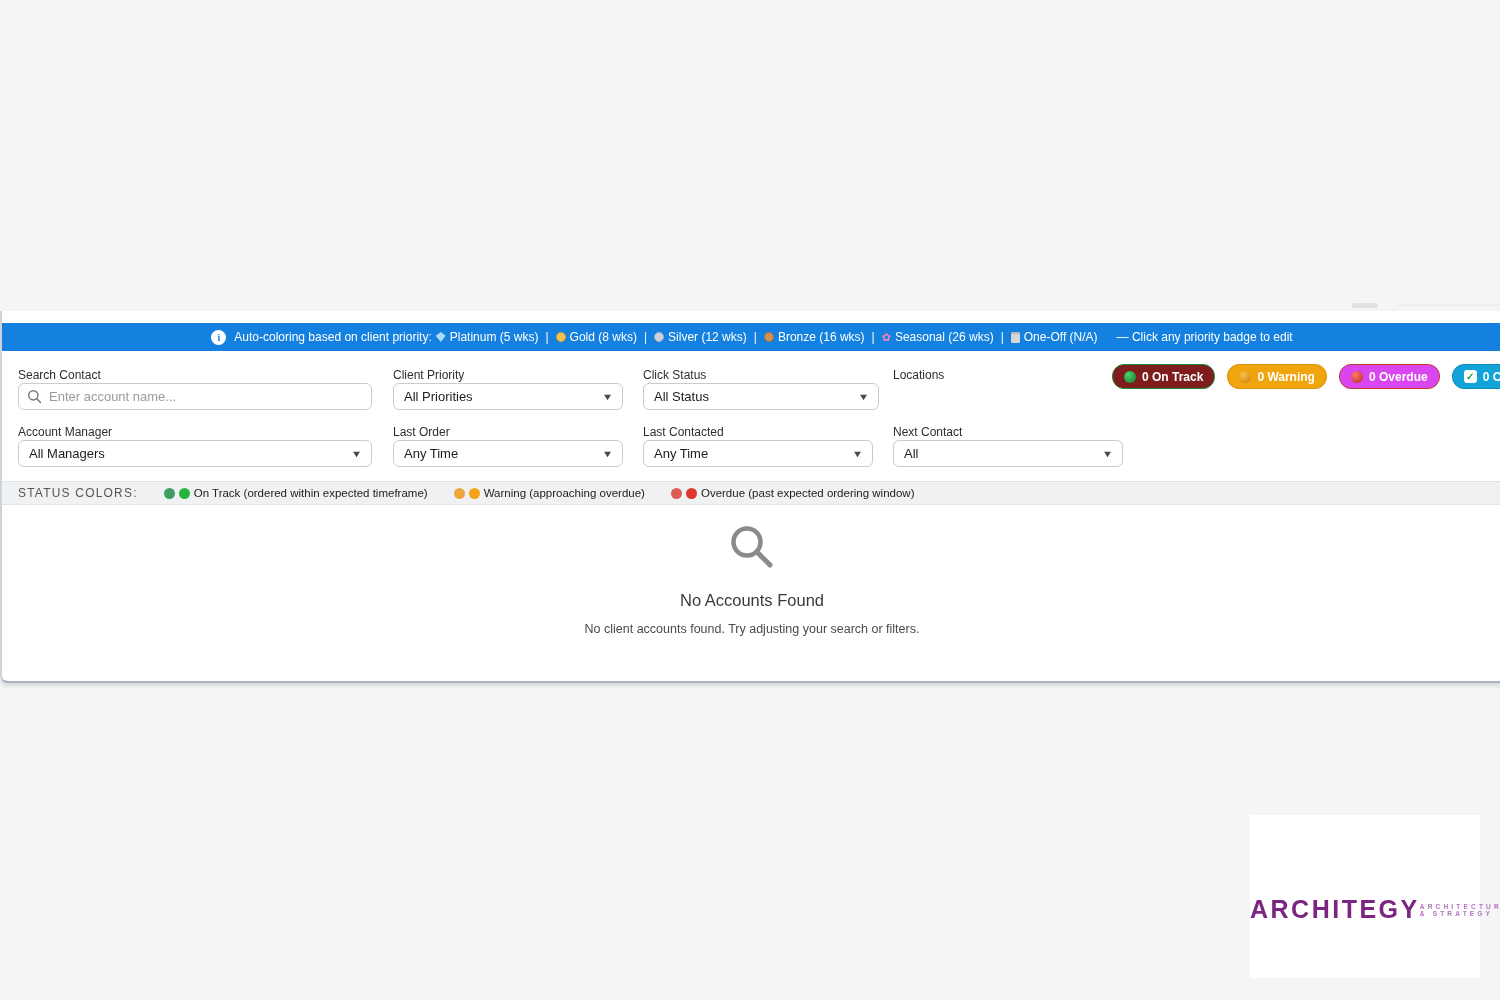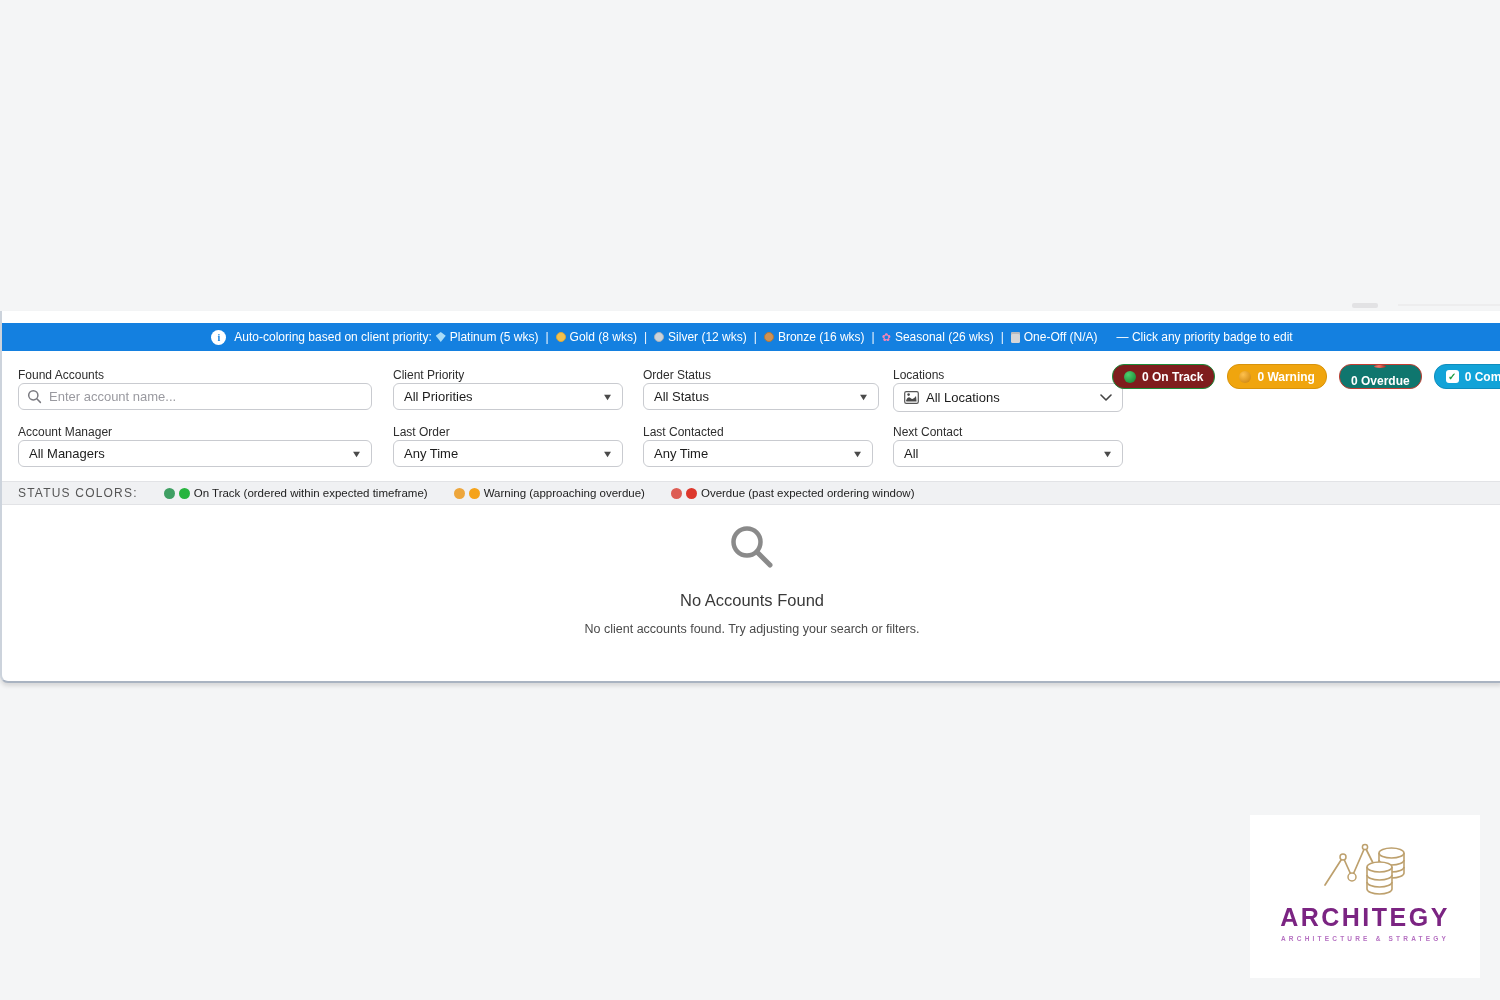--- a/index.html
+++ b/index.html
@@ -69,21 +69,21 @@
   .search-ico{position:absolute;left:9px;top:6px;}
 
   
   .badges{position:absolute;left:1110px;top:53px;display:flex;gap:12px;align-items:center;}
   .pill{
     height:23px;border-radius:12px;display:flex;align-items:center;gap:6px;
     padding:0 11px;font-size:12px;font-weight:700;color:#fff;white-space:nowrap;cursor:pointer;
   }
   .pill-green{background:#7f1d1d;border:1px solid #1c8c3b;}
   .pill-orange{background:#f0a50e;border:1px solid #d8930a;}
-  .pill-red{background:#0f766e;border:1px solid #c43d31;flex-direction:column;}
+  .pill-red{background:#d946ef;border:1px solid #c43d31;}
   .pill-cyan{background:#12a3d8;border:1px solid #0f8dbd;}
   .pdot{width:12px;height:12px;border-radius:50%;}
   .pdot-green{background:radial-gradient(circle at 35% 30%,#4ed06e,#0f7d2c);}
   .pdot-orange{background:radial-gradient(circle at 35% 30%,#ffc14d,#c77e06);}
   .pdot-red{background:radial-gradient(circle at 35% 30%,#ff7a6c,#b5271c);}
   .pcheck{
     width:13px;height:13px;background:#fff;border-radius:3px;color:#1c9c3f;
     font-size:10px;line-height:13px;text-align:center;font-weight:700;
   }
 
@@ -103,21 +103,21 @@
 
   
   .empty{position:absolute;left:0;top:210px;width:1500px;text-align:center;}
   .empty .mag{margin:0 auto;}
   .empty-title{font-size:16.5px;color:#3a3a3a;font-weight:500;margin-top:14px;}
   .empty-msg{font-size:12.5px;color:#4a4a4a;margin-top:12px;}
 
   
   .logo-card{
     position:absolute;left:1250px;top:815px;width:230px;height:163px;background:#fff;
-    display:flex;flex-direction:column;align-items:center;justify-content:flex-start;
+    display:flex;flex-direction:row;align-items:center;justify-content:flex-start;
     padding-top:24px;box-sizing:border-box;
   }
   .logo-name{font-size:25px;font-weight:700;letter-spacing:2.5px;color:#7b2482;margin-top:2px;}
   .logo-tag{font-size:6.5px;letter-spacing:3.2px;color:#b671c2;margin-top:3px;font-weight:700;}
 </style>
 </head>
 <body>
 
 <div class="screen">
 
@@ -154,23 +154,23 @@
         <span>Seasonal (26 wks)</span>
       </span>
       <span class="sep">|</span>
       <span class="seg">
         <span class="bico i-clipboard"></span>
         <span>One-Off (N/A)</span>
       </span>
       <span class="suffix">— Click any priority badge to edit</span>
     </div>
 
-    <div class="flabel" style="left:16px;top:57px;">Found Accounts</div>
+    <div class="flabel" style="left:16px;top:57px;">Search Contact</div>
     <div class="flabel" style="left:391px;top:57px;">Client Priority</div>
-    <div class="flabel" style="left:641px;top:57px;">Order Status</div>
+    <div class="flabel" style="left:641px;top:57px;">Click Status</div>
     <div class="flabel" style="left:891px;top:57px;">Locations</div>
 
     <div class="search-wrap" style="left:16px;top:72px;width:354px;">
       <svg class="search-ico" width="15" height="15" viewBox="0 0 15 15">
         <circle cx="6.3" cy="6.3" r="4.6" fill="none" stroke="#7a7a80" stroke-width="1.5"></circle>
         <line x1="9.8" y1="9.8" x2="13.4" y2="13.4" stroke="#7a7a80" stroke-width="1.5" stroke-linecap="round"></line>
       </svg>
       <input type="text" placeholder="Enter account name..." style="">
     </div>
 
@@ -181,33 +181,20 @@
       <span class="arrow">▼</span>
     </div>
 
     <div class="field" style="left:641px;top:72px;width:236px;">
       <span class="val">
           <span>All Status</span>
         </span>
       <span class="arrow">▼</span>
     </div>
 
-    <div class="field" style="left:891px;top:72px;width:230px;height:29px;">
-      <span class="val">
-        <svg width="15" height="13" viewBox="0 0 15 13">
-          <rect x="0.7" y="0.7" width="13.6" height="11.6" rx="1.6" fill="#fff" stroke="#555" stroke-width="1.2"></rect>
-          <path d="M2,9.5 Q4,4.5 6.5,7 T12,5 L12.6,10.5 L2.4,10.5 Z" fill="#4a4a4a"></path>
-          <circle cx="4.6" cy="3.6" r="1.3" fill="#4a4a4a"></circle>
-        </svg>
-        <span>All Locations</span>
-      </span>
-      <svg width="12" height="7" viewBox="0 0 12 7">
-        <polyline points="1,1 6,6 11,1" fill="none" stroke="#444" stroke-width="1.6" stroke-linecap="round" stroke-linejoin="round"></polyline>
-      </svg>
-    </div>
 
     <div class="badges">
       <div class="pill pill-green">
         <span class="pdot pdot-green"></span>
         <span>0 On Track</span>
       </div>
       <div class="pill pill-orange">
         <span class="pdot pdot-orange"></span>
         <span>0 Warning</span>
       </div>

